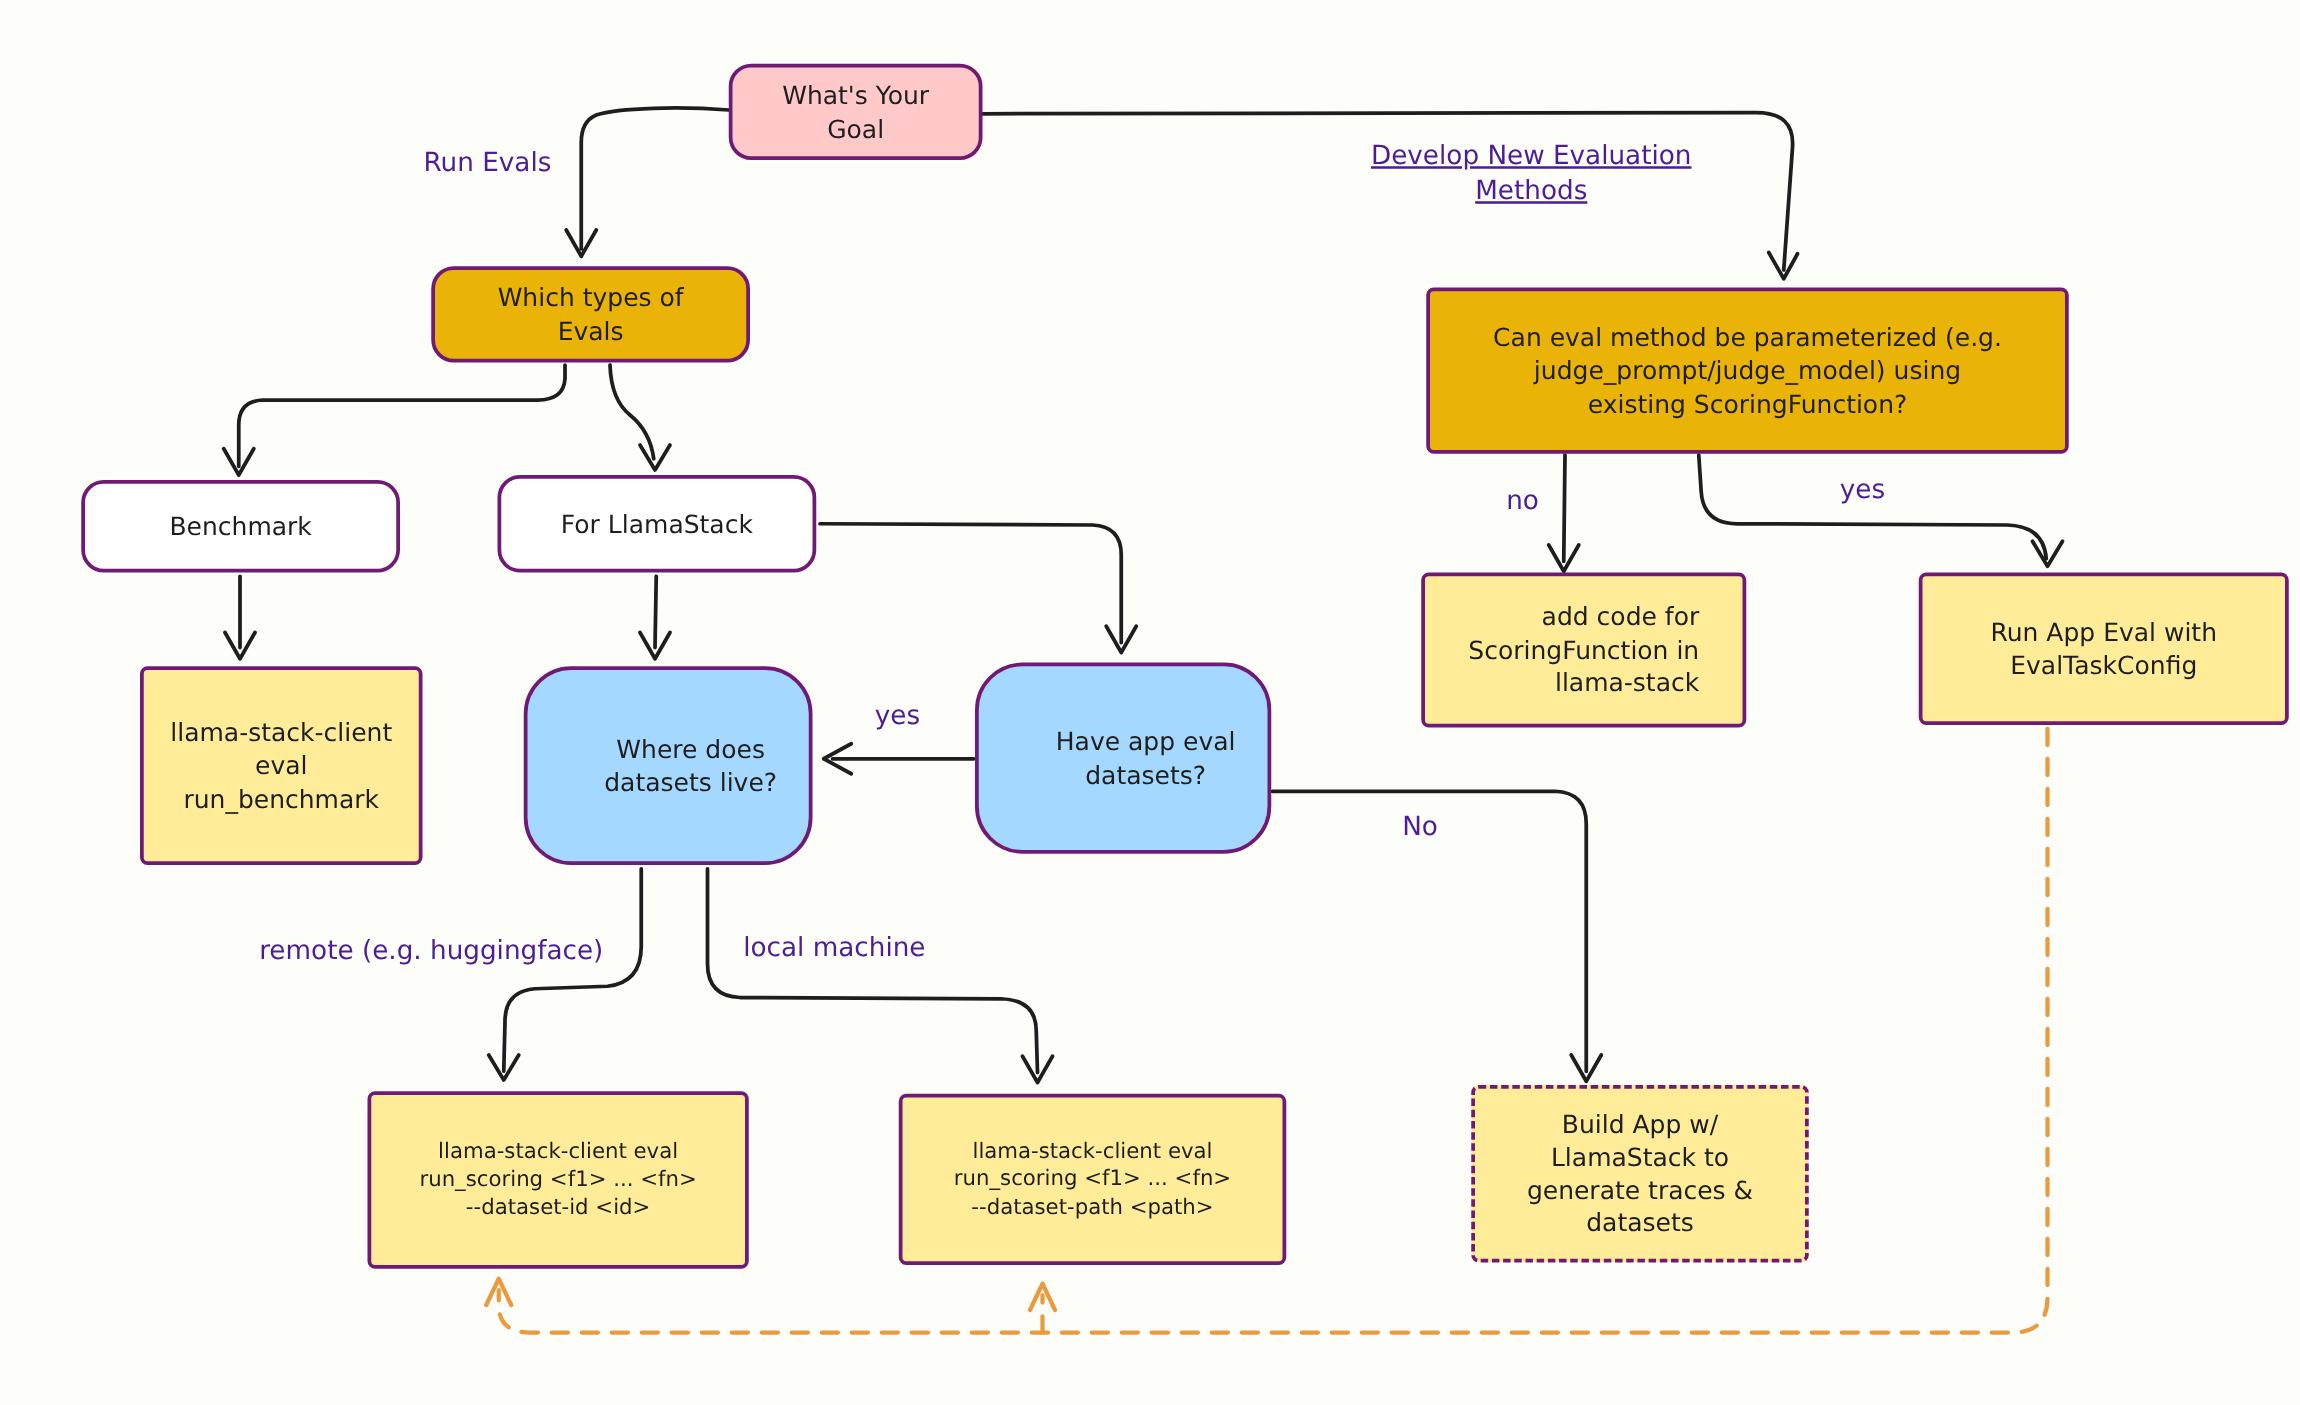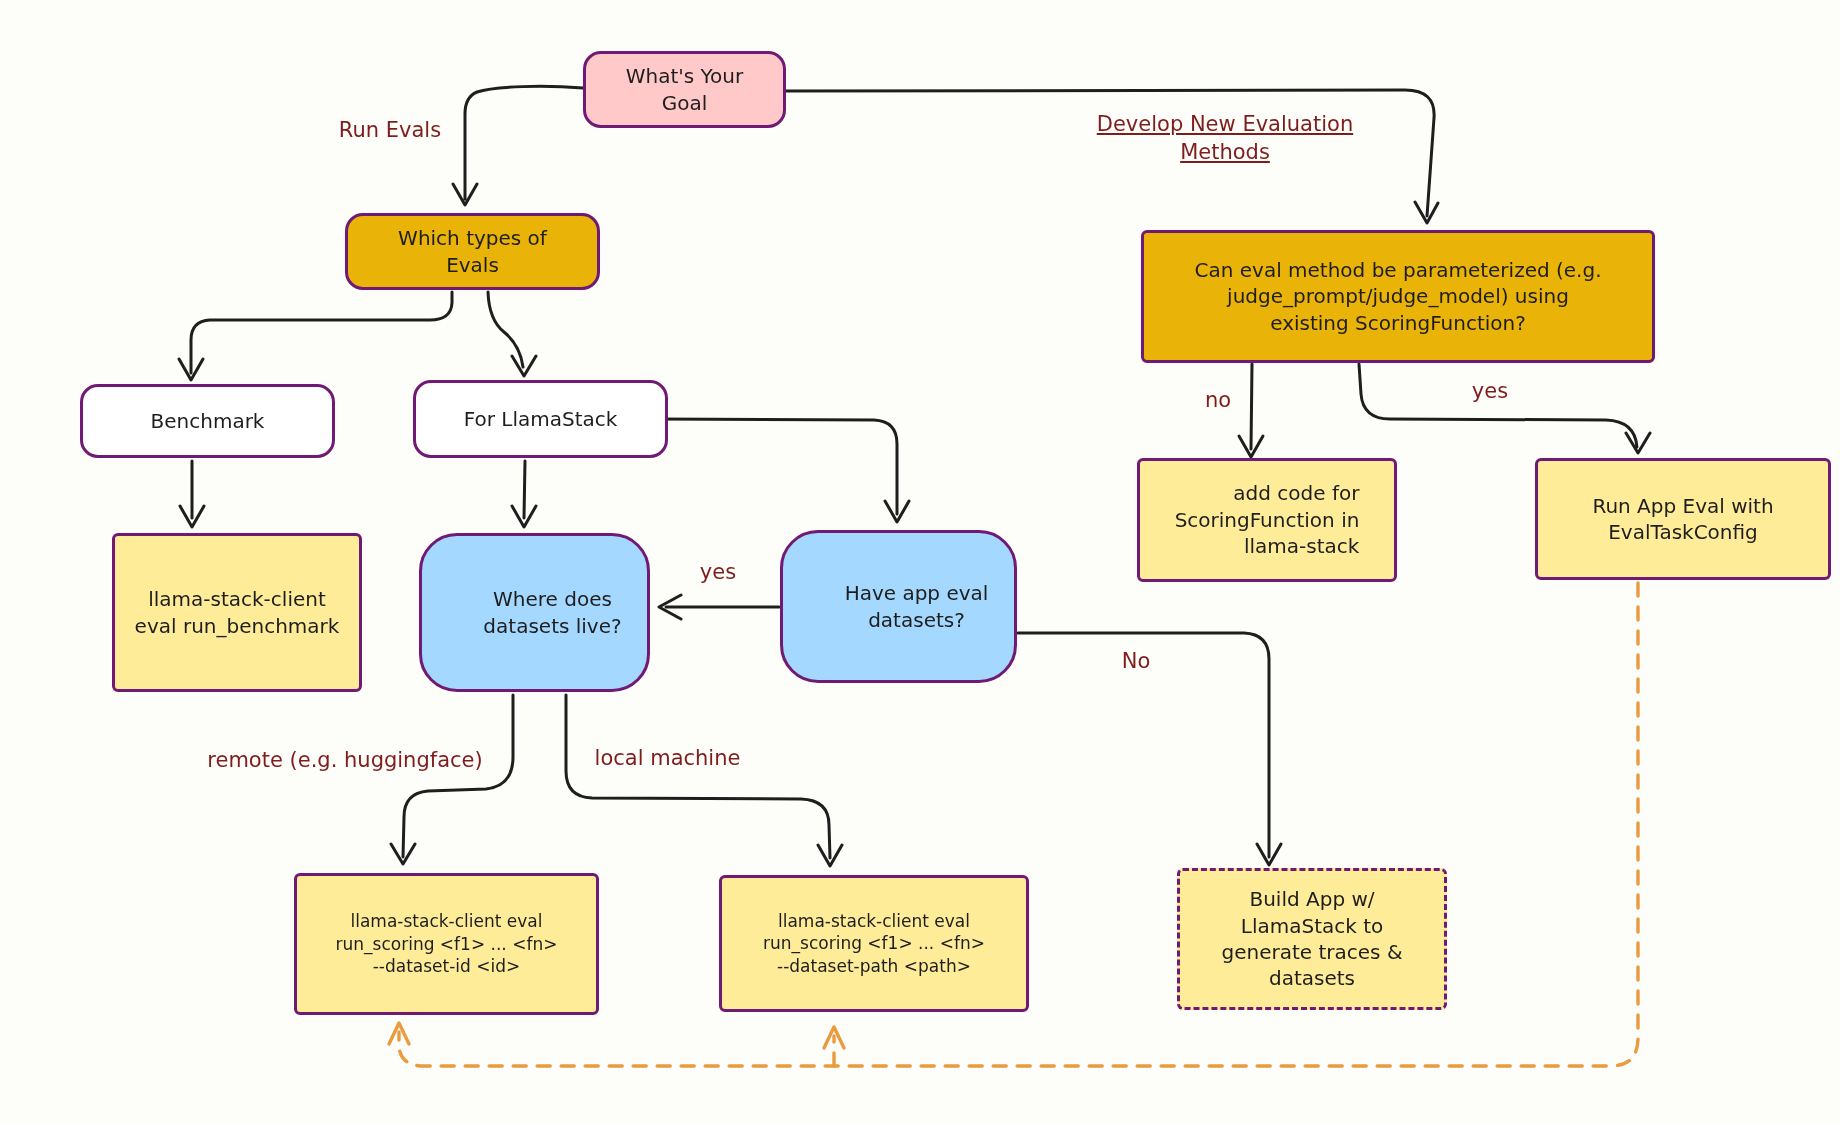--- a/index.html
+++ b/index.html
@@ -19,28 +19,28 @@
     text-align:center; white-space:pre-line;
     border:3px solid #701a75; border-radius:26px;
     font-size:20px; line-height:1.32; padding:4px 10px;
     background:#ffffff;
   }
   .node.cmd { font-size:17px; }
   .pink   { background:#ffc9c9; }
   .green  { background:#eab308; }
   .blue   { background:#a5d8ff;padding-left:46px; }
   .yellow { background:#ffec99; }
-  .white  { background:#ffffff;margin-left:15px; }
+  .white  { background:#ffffff; }
   .dashedb{ border-style:dashed; }
   .rad-sm { border-radius:18px; }
   .rad-md { border-radius:6px;margin-left:44px; }
   .rad-lg { border-radius:38px; }
   .edge-label {
     position:absolute; font-size:21px; line-height:1.35;
-    text-align:center; white-space:pre-line; color:#7f1d1d;
+    text-align:center; white-space:pre-line; color:#4c1d95;
   }
 </style>
 </head>
 <body>
 
 <div class="canvas">
 
   <svg class="edges" viewBox="0 0 1840 1124">
     <path d="M 583 88 C 545 85 495 86 477 92 Q 465 97 465 114 L 465 199 M 453 184 L 465 205 L 477 184"></path>
     <path d="M 786 91 L 1405 90 Q 1436 90 1434 118 L 1427 216 M 1415 202 L 1427 223 L 1438 203"></path>
@@ -64,21 +64,21 @@
   <div class="node pink rad-sm" style="left:583px; top:51px; width:203px; height:77px;">What's Your
 Goal</div>
 
   <div class="node green rad-sm" style="left:345px; top:213px; width:255px; height:77px;">Which types of
 Evals</div>
 
   <div class="node white rad-sm" style="left:65px; top:384px; width:255px; height:74px;">Benchmark</div>
 
   <div class="node white rad-sm" style="left:398px; top:380px; width:255px; height:78px;">For LlamaStack</div>
 
-  <div class="node yellow rad-md" style="left:68px; top:533px; width:250px; height:159px;">llama-stack-client
+  <div class="node yellow rad-md" style="left:68px; top:533px; width:226px; height:159px;">llama-stack-client
 eval run_benchmark</div>
 
   <div class="node blue rad-lg" style="left:419px; top:533px; width:231px; height:159px;">Where does
 datasets live?</div>
 
   <div class="node blue rad-lg" style="left:780px; top:530px; width:237px; height:153px;">Have app eval
 datasets?</div>
 
   <div class="node green rad-md" style="left:1097px; top:230px; width:514px; height:133px;">Can eval method be parameterized (e.g.
 judge_prompt/judge_model) using

